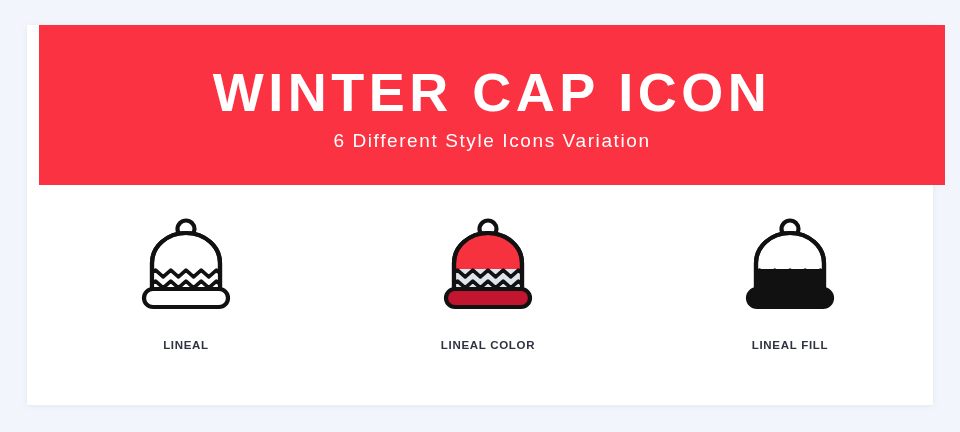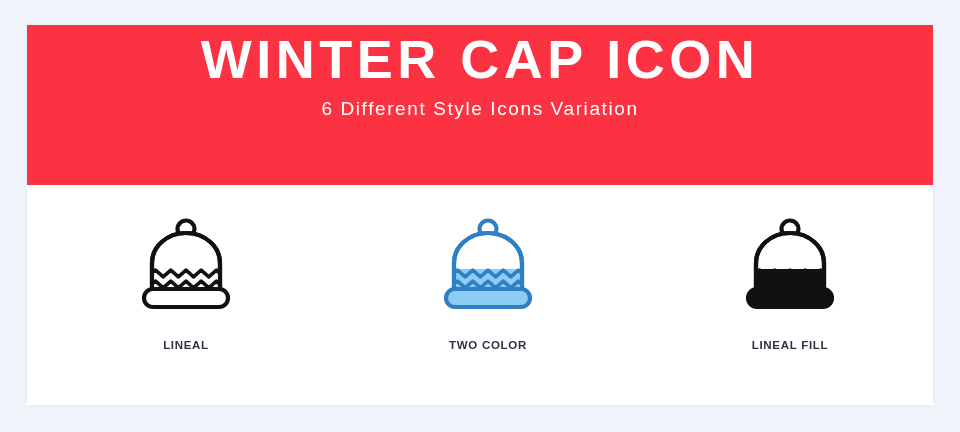--- a/index.html
+++ b/index.html
@@ -22,29 +22,29 @@
     position: absolute;
     left: 27px;
     top: 25px;
     width: 906px;
     height: 380px;
     background: #ffffff;
     box-shadow: 0 1px 6px rgba(90,110,150,0.10);
   }
   .header {
     position: absolute;
-    left: 0;
+    left: 12px;
     top: 0;
     width: 906px;
     height: 160px;
     background: #fa3241;
     display: flex;
     flex-direction: column;
     align-items: center;
-    justify-content: flex-start;
+    justify-content: center;
     box-sizing: border-box;
     padding-top: 6px;
   }
   .header-title {
     color: #ffffff;
     font-size: 54px;
     font-weight: bold;
     letter-spacing: 4.5px;
     line-height: 1.05;
     margin: 0;
@@ -128,35 +128,35 @@
                 <path d="M 16 73.5 L 23.60 70.10 L 31.20 76.90 L 38.80 70.10 L 46.40 76.90 L 54.00 70.10 L 61.60 76.90 L 69.20 70.10 L 76.80 76.90 L 84.40 70.10 L 92.00 76.90" fill="none" stroke="#111111" stroke-width="3.6" stroke-linecap="round" stroke-linejoin="round"></path>
               </g>
               <path d="M 20 78 L 20 52 A 34 30 0 0 1 88 52 L 88 78 Z" fill="none" stroke="#111111" stroke-width="4.2" stroke-linejoin="round"></path>
               <rect x="12" y="78" width="84" height="18" rx="9" fill="#ffffff" stroke="#111111" stroke-width="4.2" stroke-linejoin="round"></rect>
             </svg>
             <div class="icon-label">LINEAL</div>
           </div>
           <div class="icon-cell">
             <svg viewBox="0 0 108 112" class="icon-art">
               <defs>
-                <clipPath id="clip-two-color">
+                <clipPath id="clip-lineal-color">
                   <path d="M 20 78 L 20 52 A 34 30 0 0 1 88 52 L 88 78 Z"></path>
                 </clipPath>
               </defs>
-              <circle cx="54" cy="18" r="8.5" fill="#ffffff" stroke="#2f7fc4" stroke-width="4.2"></circle>
-              <path d="M 20 78 L 20 52 A 34 30 0 0 1 88 52 L 88 78 Z" fill="#ffffff" stroke="#2f7fc4" stroke-width="4.2" stroke-linejoin="round"></path>
-              <g clip-path="url(#clip-two-color)">
-                <rect x="20" y="58" width="68" height="20" fill="#8ecbf5"></rect>
-                <path d="M 16 62.5 L 23.60 59.10 L 31.20 65.90 L 38.80 59.10 L 46.40 65.90 L 54.00 59.10 L 61.60 65.90 L 69.20 59.10 L 76.80 65.90 L 84.40 59.10 L 92.00 65.90" fill="none" stroke="#2f7fc4" stroke-width="3.6" stroke-linecap="round" stroke-linejoin="round"></path>
-                <path d="M 16 73.5 L 23.60 70.10 L 31.20 76.90 L 38.80 70.10 L 46.40 76.90 L 54.00 70.10 L 61.60 76.90 L 69.20 70.10 L 76.80 76.90 L 84.40 70.10 L 92.00 76.90" fill="none" stroke="#2f7fc4" stroke-width="3.6" stroke-linecap="round" stroke-linejoin="round"></path>
+              <circle cx="54" cy="18" r="8.5" fill="#ffffff" stroke="#111111" stroke-width="4.2"></circle>
+              <path d="M 20 78 L 20 52 A 34 30 0 0 1 88 52 L 88 78 Z" fill="#f7323f" stroke="#111111" stroke-width="4.2" stroke-linejoin="round"></path>
+              <g clip-path="url(#clip-lineal-color)">
+                <rect x="20" y="58" width="68" height="20" fill="#dfe4ee"></rect>
+                <path d="M 16 62.5 L 23.60 59.10 L 31.20 65.90 L 38.80 59.10 L 46.40 65.90 L 54.00 59.10 L 61.60 65.90 L 69.20 59.10 L 76.80 65.90 L 84.40 59.10 L 92.00 65.90" fill="none" stroke="#111111" stroke-width="3.6" stroke-linecap="round" stroke-linejoin="round"></path>
+                <path d="M 16 73.5 L 23.60 70.10 L 31.20 76.90 L 38.80 70.10 L 46.40 76.90 L 54.00 70.10 L 61.60 76.90 L 69.20 70.10 L 76.80 76.90 L 84.40 70.10 L 92.00 76.90" fill="none" stroke="#111111" stroke-width="3.6" stroke-linecap="round" stroke-linejoin="round"></path>
               </g>
-              <path d="M 20 78 L 20 52 A 34 30 0 0 1 88 52 L 88 78 Z" fill="none" stroke="#2f7fc4" stroke-width="4.2" stroke-linejoin="round"></path>
-              <rect x="12" y="78" width="84" height="18" rx="9" fill="#8ecbf5" stroke="#2f7fc4" stroke-width="4.2" stroke-linejoin="round"></rect>
+              <path d="M 20 78 L 20 52 A 34 30 0 0 1 88 52 L 88 78 Z" fill="none" stroke="#111111" stroke-width="4.2" stroke-linejoin="round"></path>
+              <rect x="12" y="78" width="84" height="18" rx="9" fill="#c2152f" stroke="#111111" stroke-width="4.2" stroke-linejoin="round"></rect>
             </svg>
-            <div class="icon-label">TWO COLOR</div>
+            <div class="icon-label">LINEAL COLOR</div>
           </div>
           <div class="icon-cell">
             <svg viewBox="0 0 108 112" class="icon-art">
               <defs>
                 <clipPath id="clip-lineal-fill">
                   <path d="M 20 78 L 20 52 A 34 30 0 0 1 88 52 L 88 78 Z"></path>
                 </clipPath>
               </defs>
               <circle cx="54" cy="18" r="8.5" fill="#ffffff" stroke="#111111" stroke-width="4.2"></circle>
               <path d="M 20 78 L 20 52 A 34 30 0 0 1 88 52 L 88 78 Z" fill="#ffffff" stroke="#111111" stroke-width="4.2" stroke-linejoin="round"></path>

